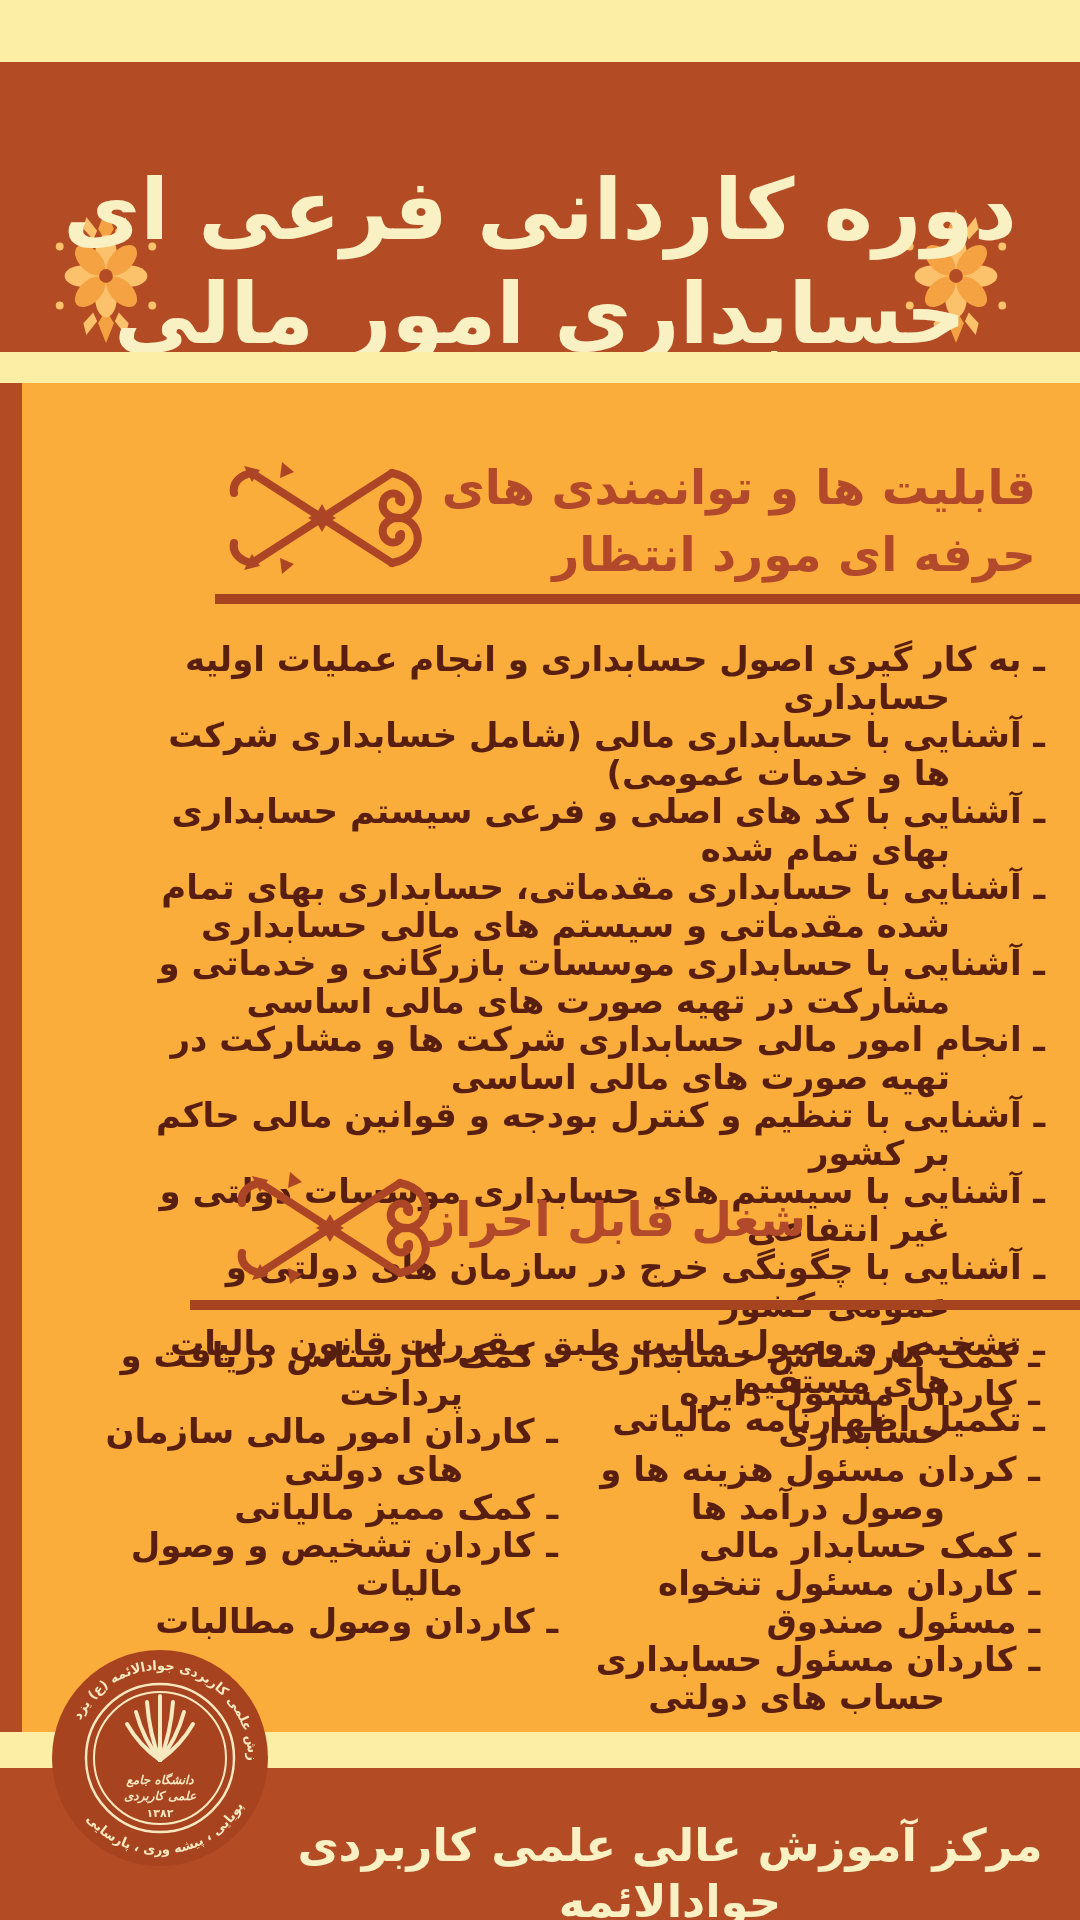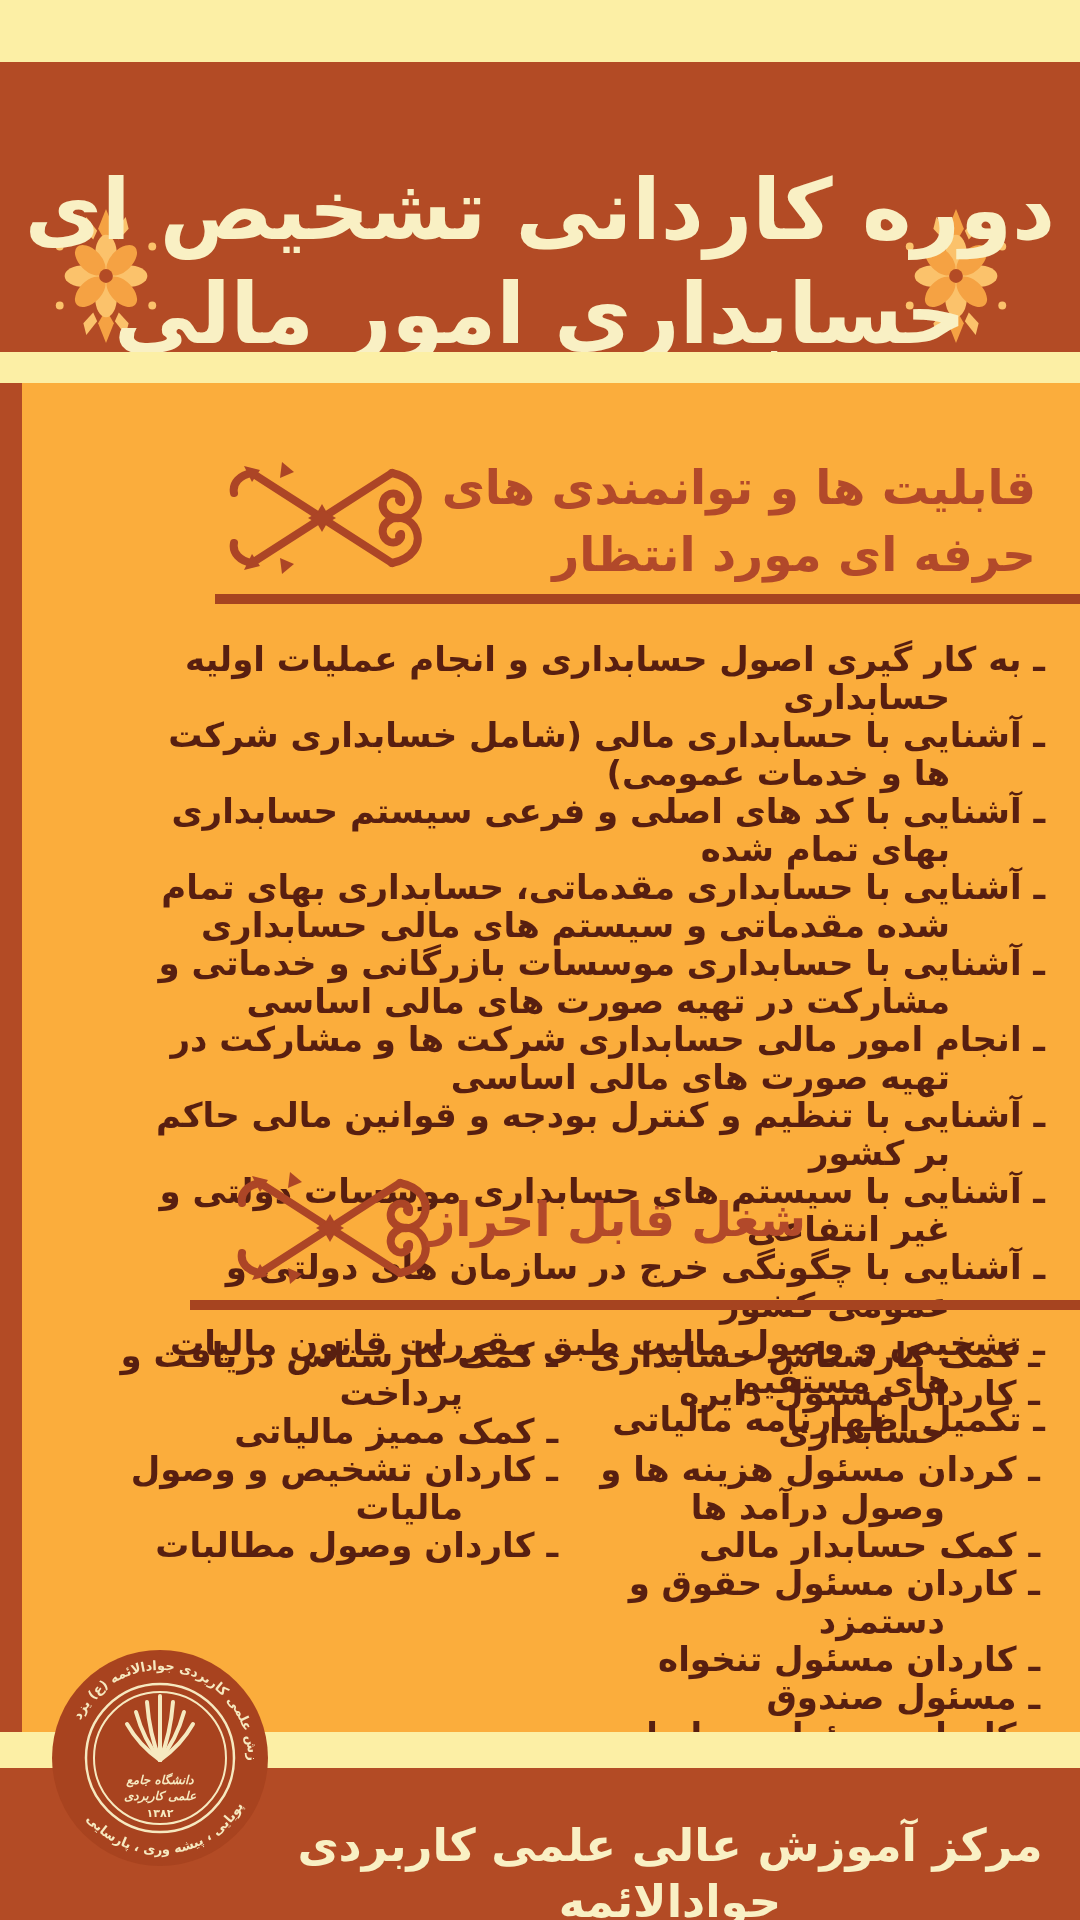--- a/index.html
+++ b/index.html
@@ -125,21 +125,21 @@
   <div class="band header-band">
     <svg class="flower flower-left" viewBox="0 0 130 140">
         <use href="#sym-flower"></use>
       </svg>
     <svg class="flower flower-right" viewBox="0 0 130 140">
         <use href="#sym-flower"></use>
       </svg>
   </div>
 
   <div class="main-title" dir="rtl">
-    <div>دوره کاردانی تشخیص ای</div>
+    <div>دوره کاردانی فرعی ای</div>
     <div>حسابداری امور مالی</div>
   </div>
 
   <div class="band band-mid-cream"></div>
 
   <div class="band body-area">
     <div class="left-strip"></div>
   </div>
 
   <svg class="arabesque arabesque-1" viewBox="0 0 200 140">
@@ -169,28 +169,28 @@
       <use href="#sym-arabesque"></use>
     </svg>
   <div class="section-heading heading-2" dir="rtl">شغل قابل احراز</div>
   <div class="rule rule-2"></div>
 
   <div class="list jobs-col-right" dir="rtl">
     <div class="list-item">ـ کمک کارشناس حسابداری</div>
     <div class="list-item">ـ کاردان مسئول دایره حسابداری</div>
     <div class="list-item">ـ کردان مسئول هزینه ها و وصول درآمد ها</div>
     <div class="list-item">ـ کمک حسابدار مالی</div>
-    <div class="list-item">ـ کاردان مسئول حقوق و دستمزد</div>
     <div class="list-item">ـ کاردان مسئول تنخواه</div>
     <div class="list-item">ـ مسئول صندوق</div>
     <div class="list-item">ـ کاردان مسئول حسابداری حساب های دولتی</div>
   </div>
 
   <div class="list jobs-col-left" dir="rtl">
     <div class="list-item">ـ کمک کارشناس دریافت و پرداخت</div>
+    <div class="list-item">ـ کاردان امور مالی سازمان های دولتی</div>
     <div class="list-item">ـ کمک ممیز مالیاتی</div>
     <div class="list-item">ـ کاردان تشخیص و وصول مالیات</div>
     <div class="list-item">ـ کاردان وصول مطالبات</div>
   </div>
 
   <div class="band band-bottom-cream"></div>
   <div class="band footer-band"></div>
   <div class="footer-title" dir="rtl">مرکز آموزش عالی علمی کاربردی جوادالائمه</div>
 
   <svg class="seal" viewBox="0 0 220 220">

